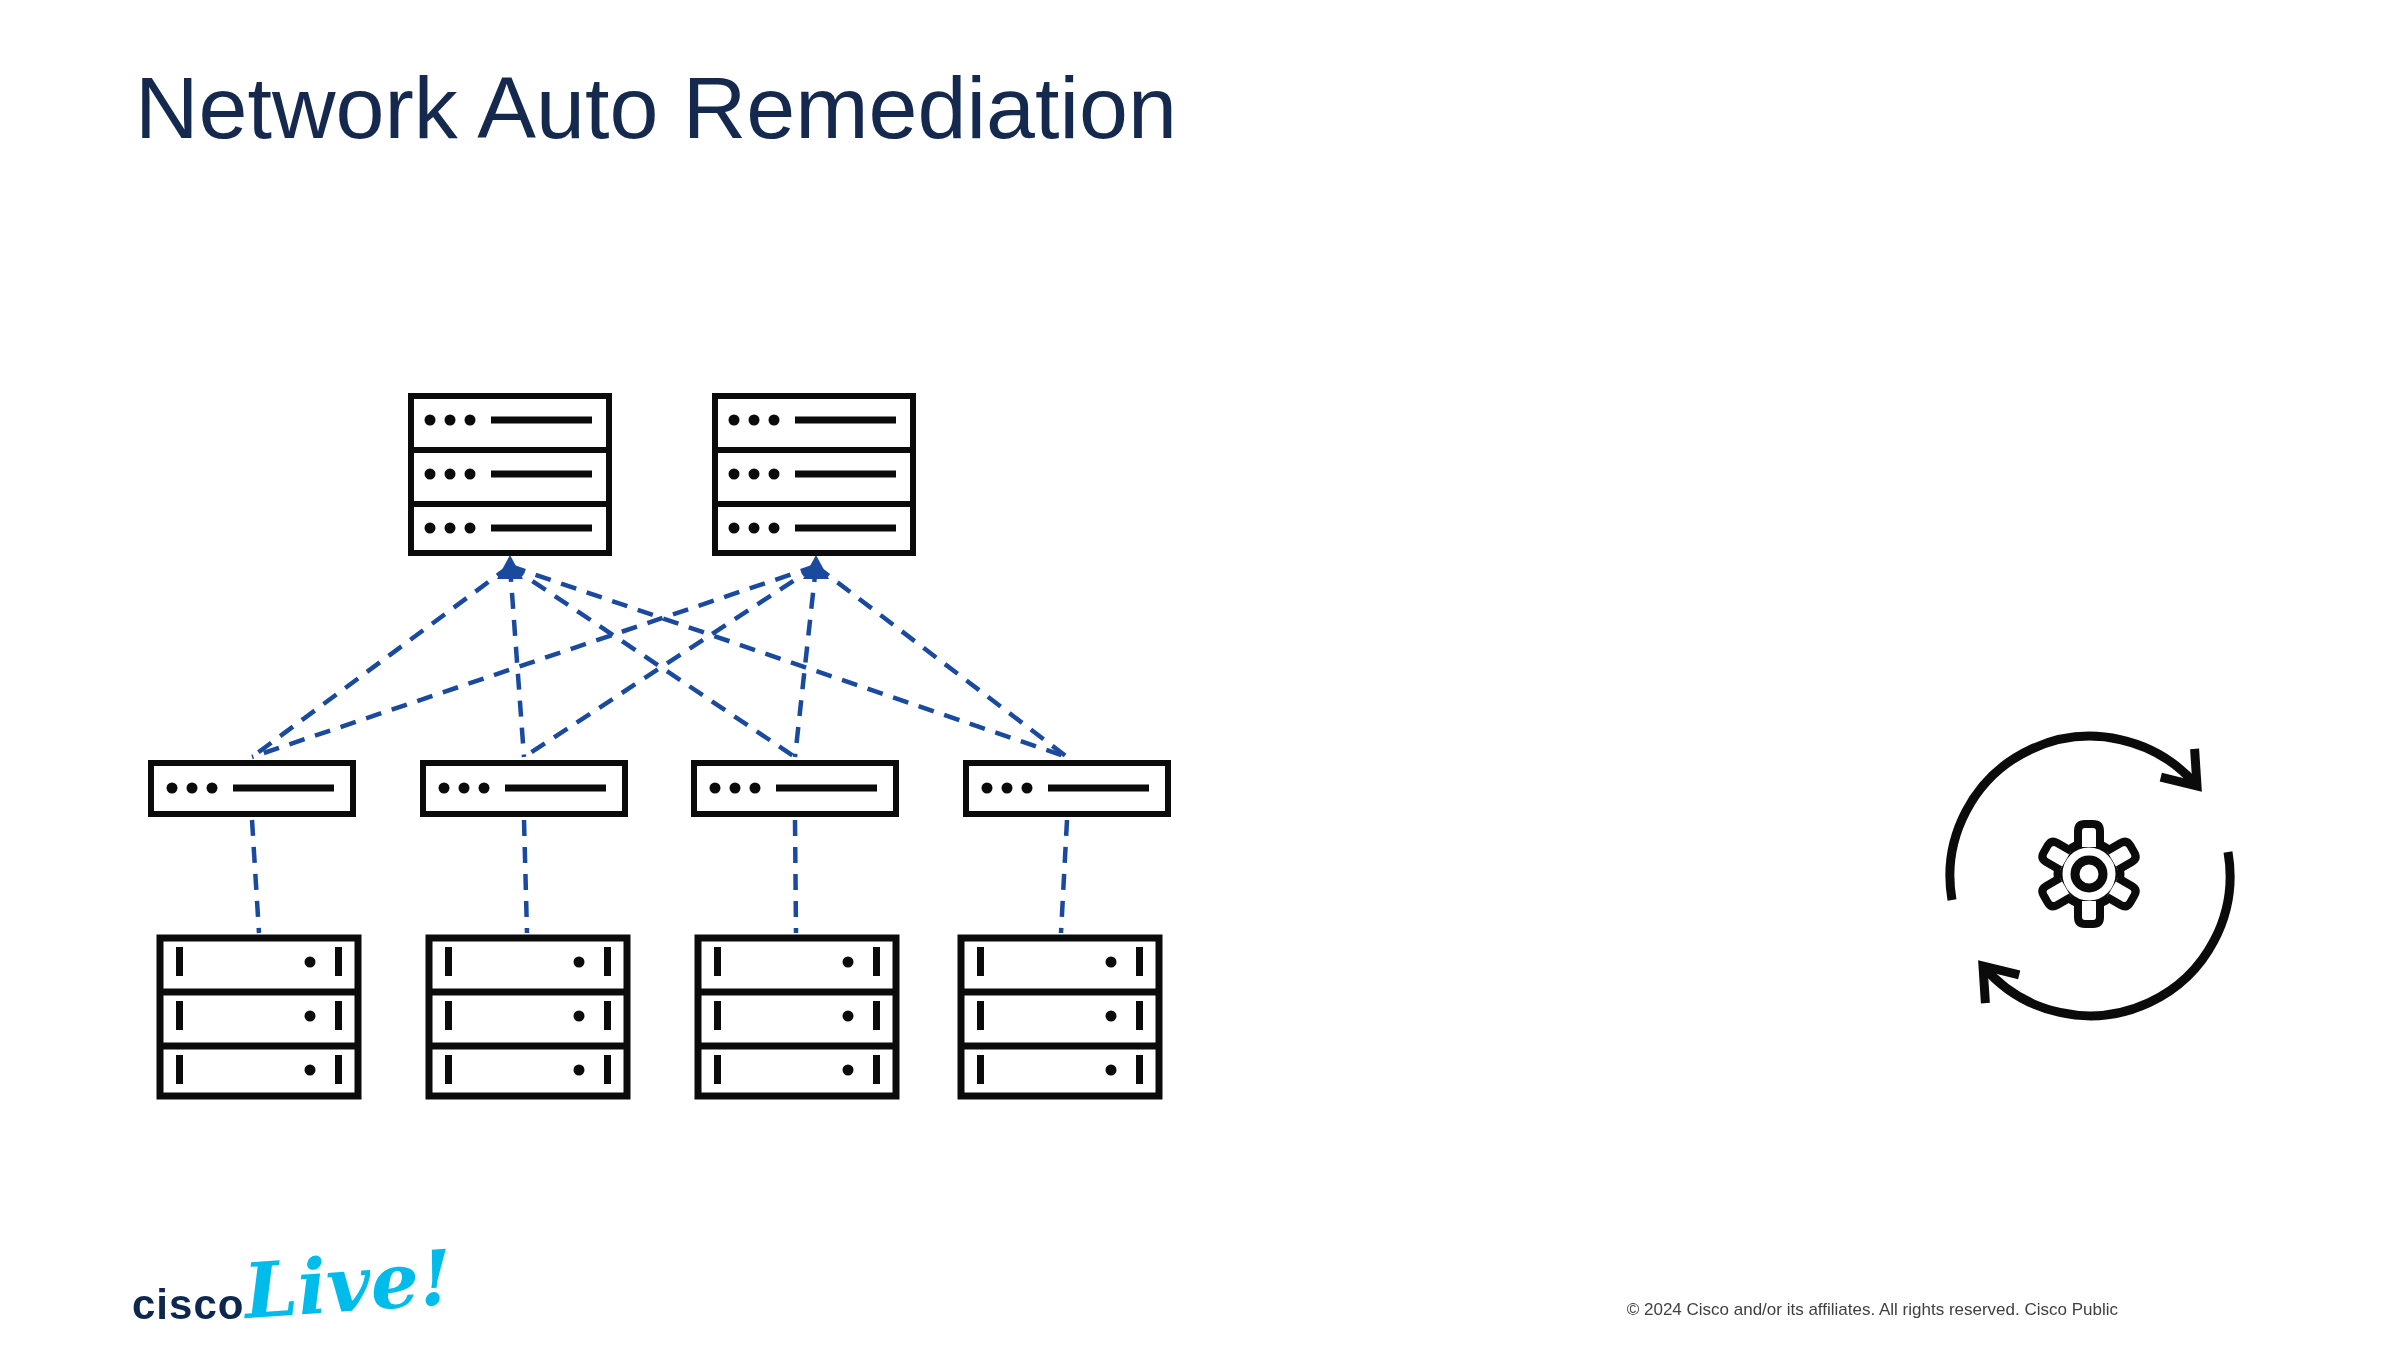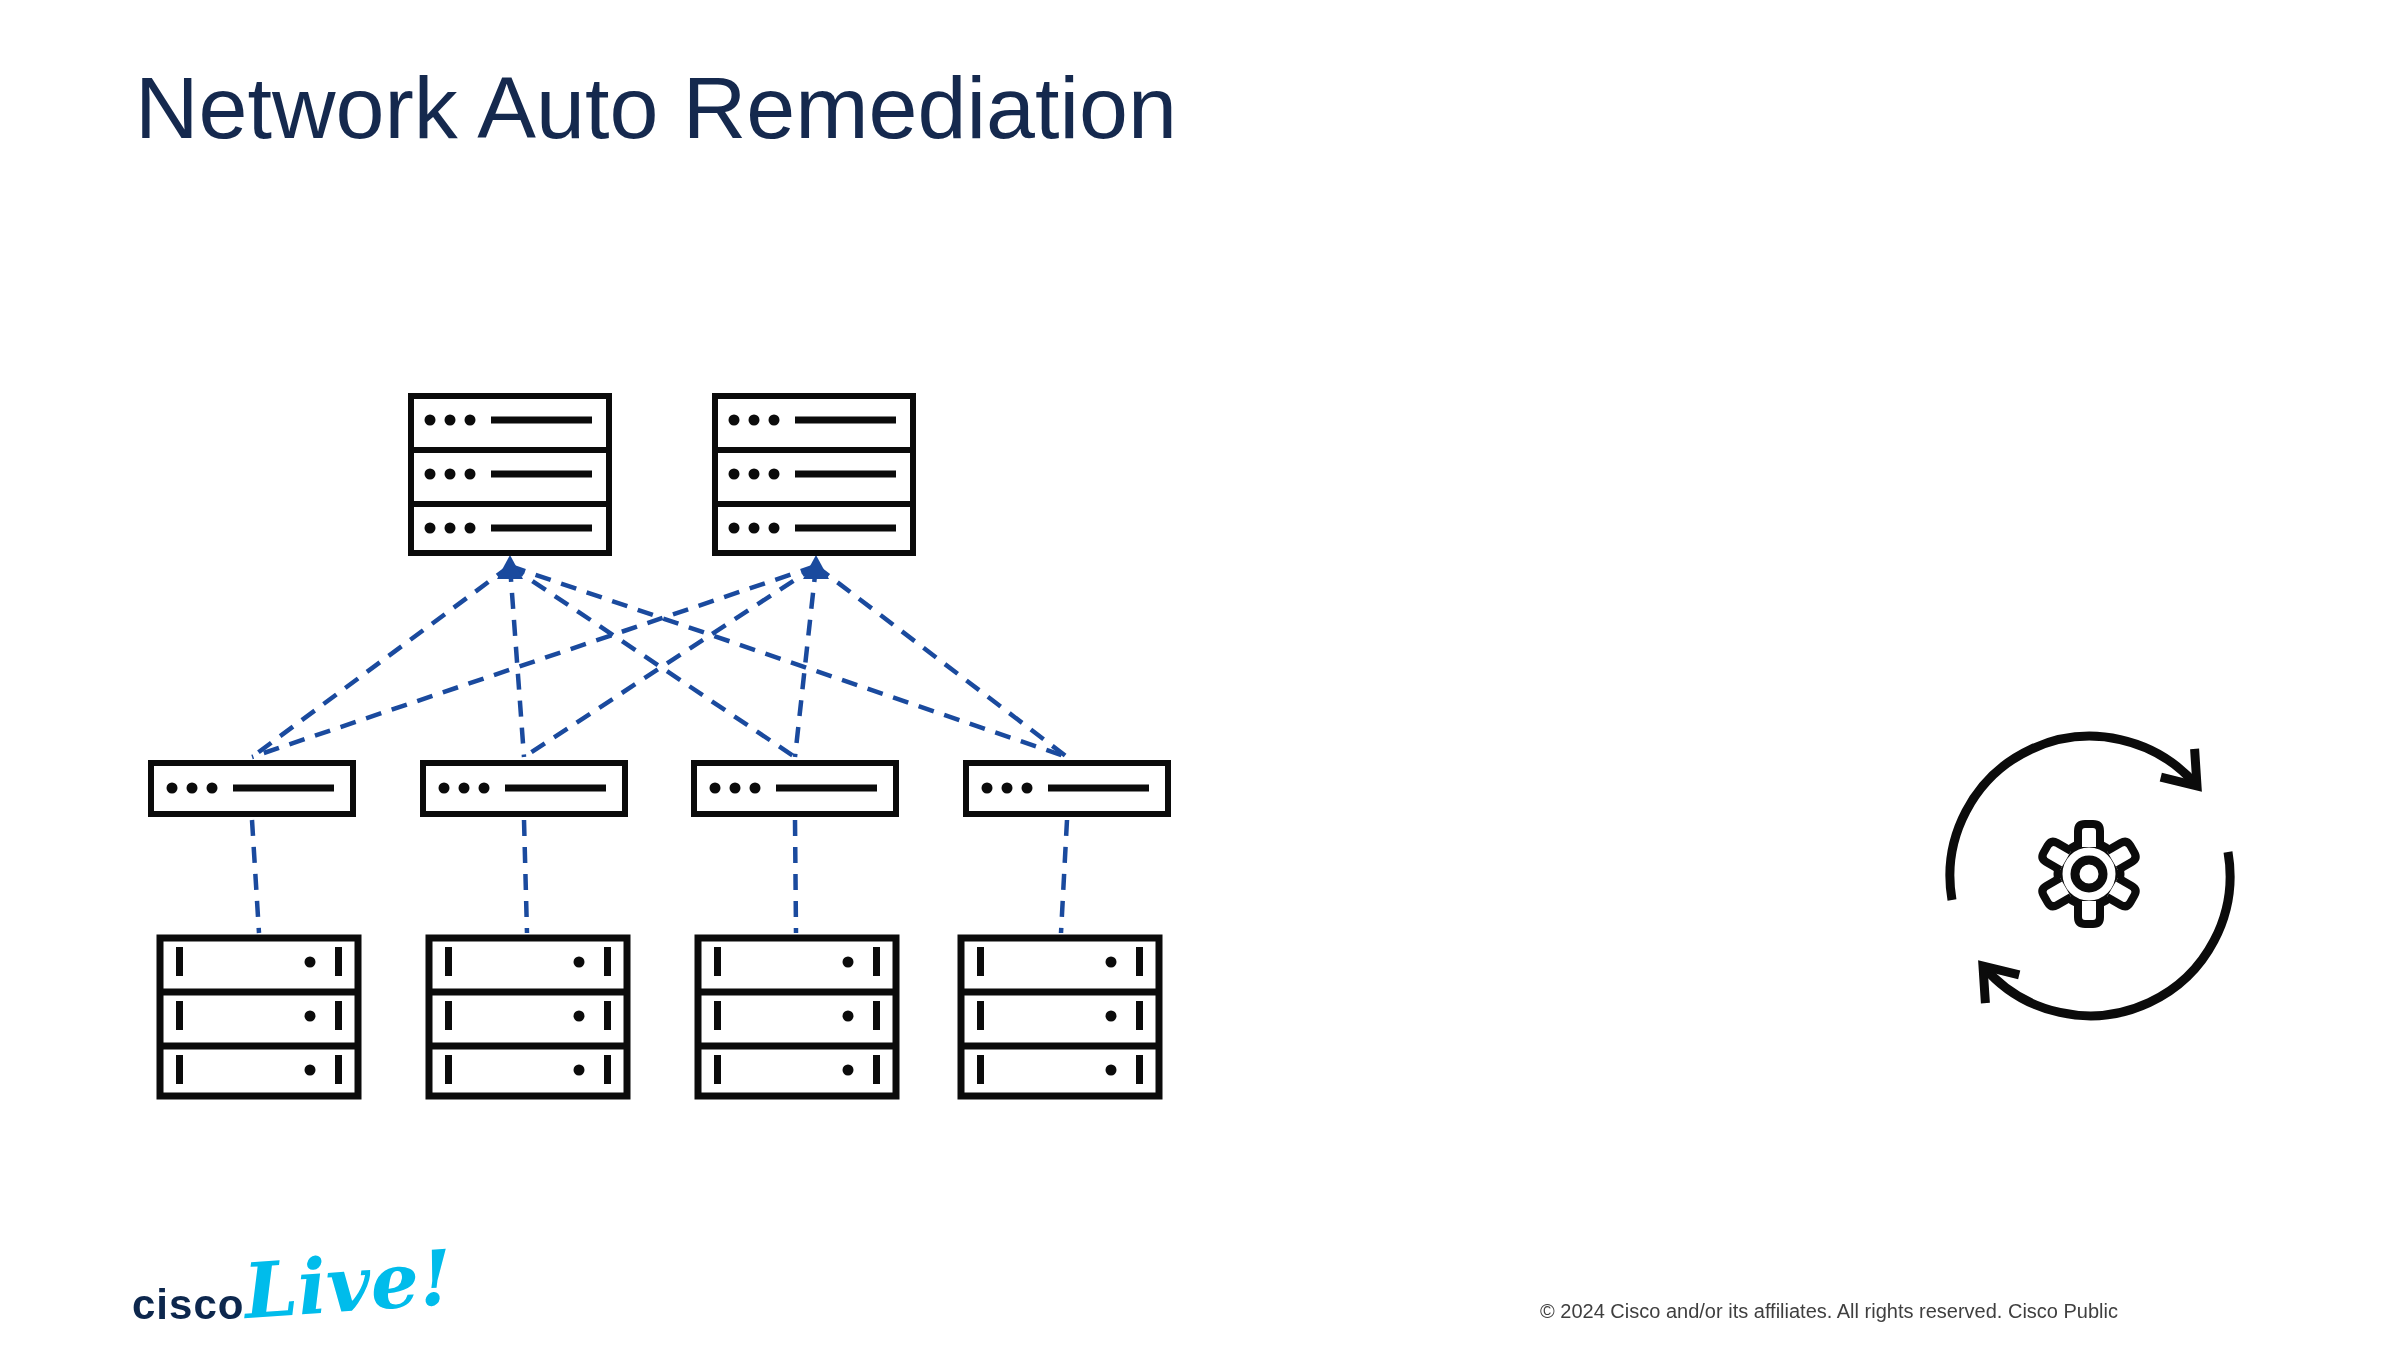--- a/index.html
+++ b/index.html
@@ -24,21 +24,21 @@
   .diagram-svg {
     position: absolute;
     left: 0; top: 0;
     width: 2400px;
     height: 1350px;
   }
   .footer {
     position: absolute;
     right: 202px;
     top: 1300px;
-    font-size: 20px;
+    font-size: 17px;
     color: #3f3f3f;
     white-space: nowrap;
   }
   .logo { position: absolute; left: 132px; top: 1240px; width: 330px; height: 100px; }
   .logo-brand {
     position: absolute;
     left: 0px;
     top: 41px;
     font-size: 42px;
     font-weight: 700;

